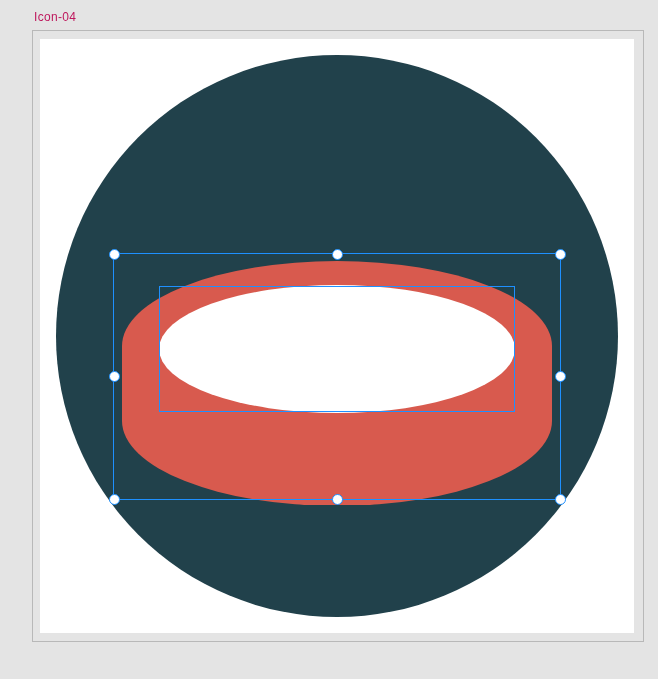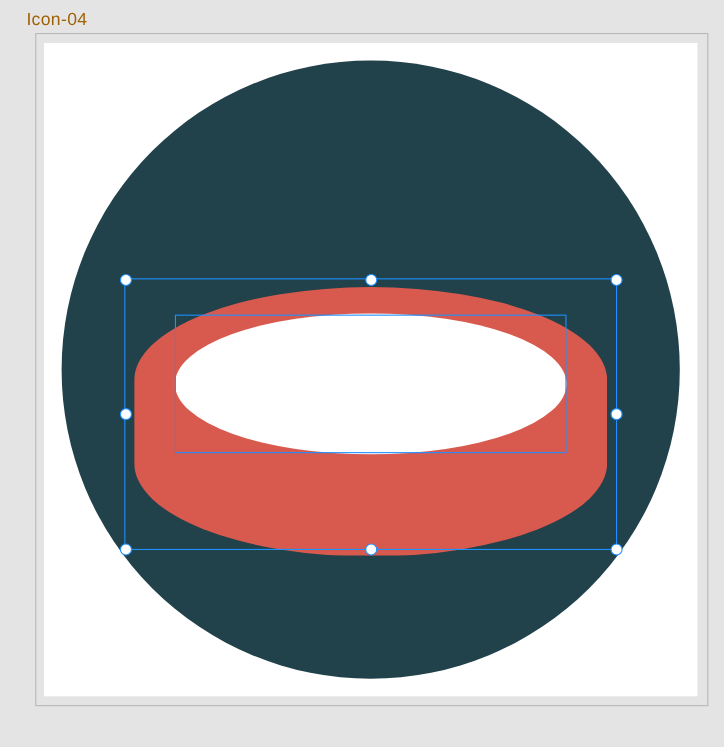--- a/index.html
+++ b/index.html
@@ -16,24 +16,24 @@
     position: absolute;
     left: 0;
     top: 0;
     width: 658px;
     height: 679px;
     background: #e4e4e4;
   }
 
   .artboard-label {
     position: absolute;
-    left: 24px;
+    left: 34px;
     top: 10px;
-    font-size: 16px;
-    color: #a16207;
+    font-size: 12px;
+    color: #be185d;
     letter-spacing: 0.3px;
     user-select: none;
   }
 
   .artboard-border {
     position: absolute;
     left: 32px;
     top: 30px;
     width: 612px;
     height: 612px;

